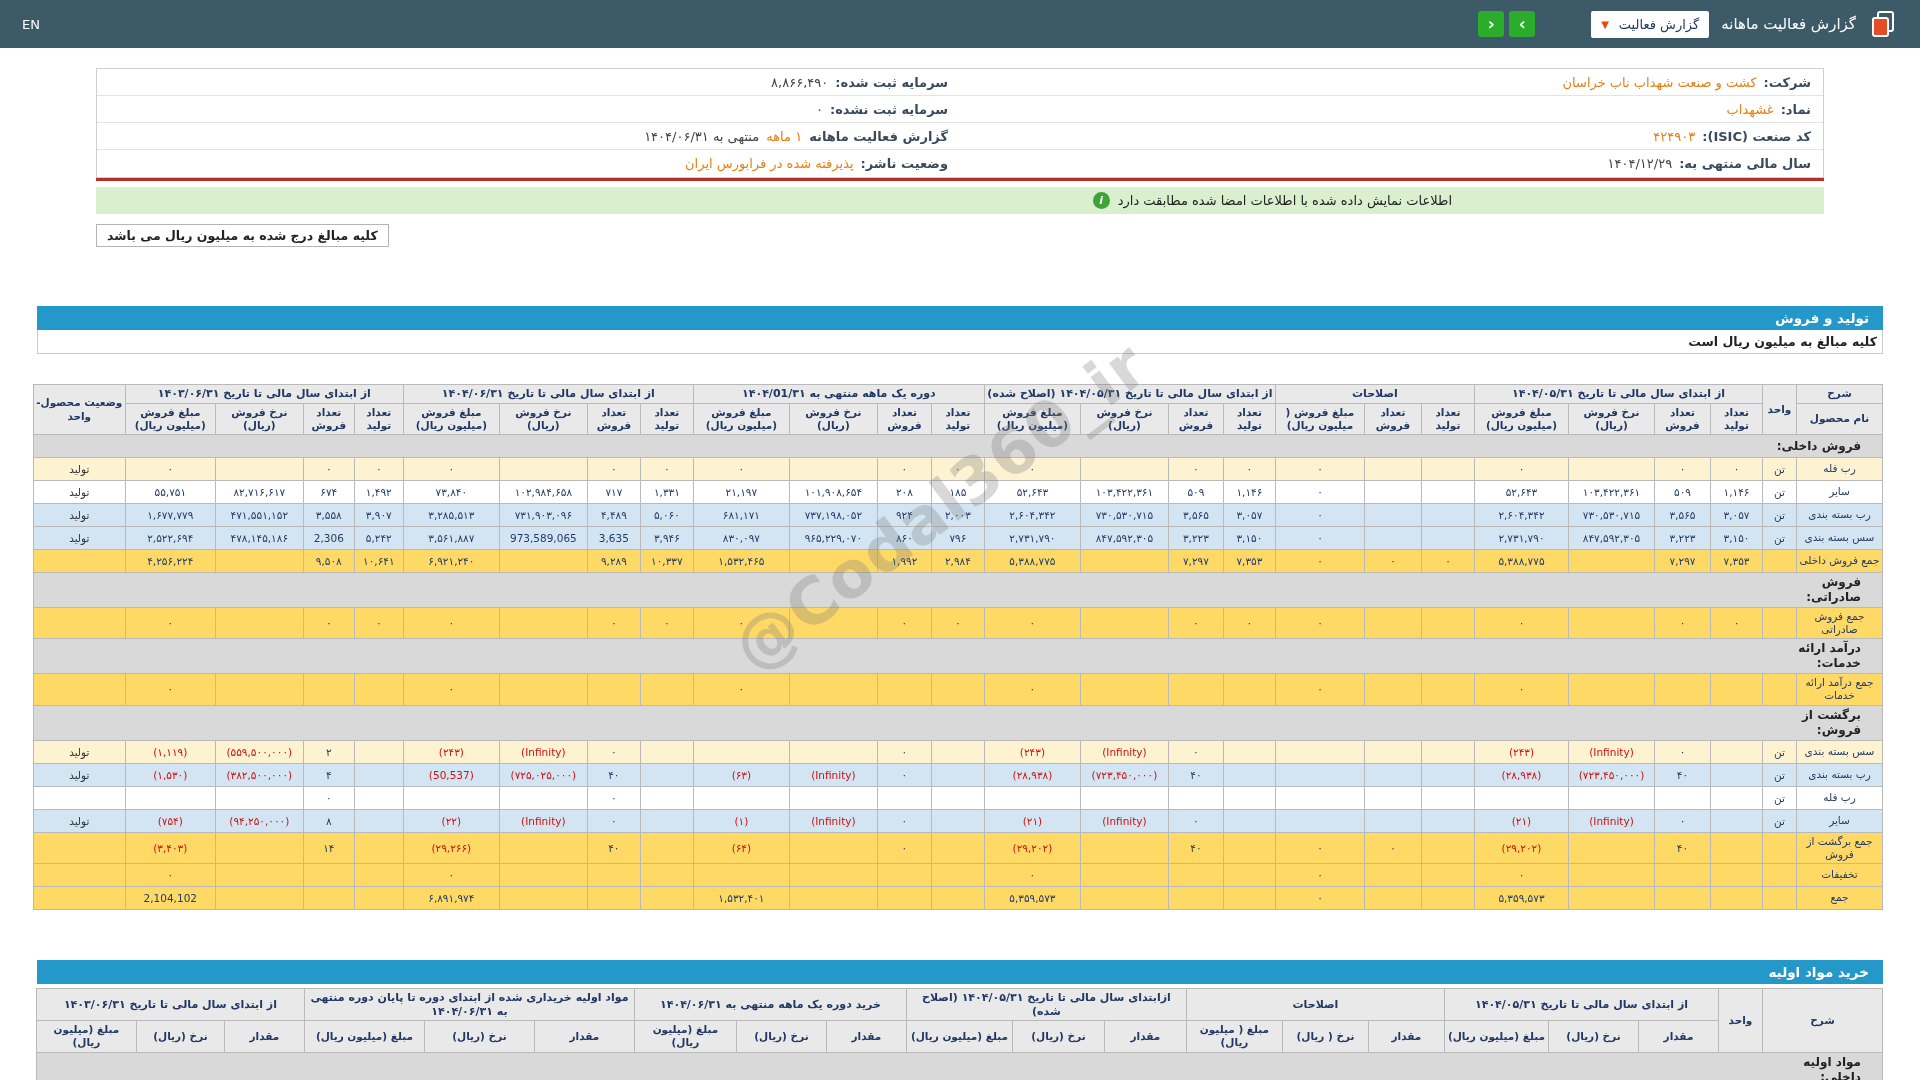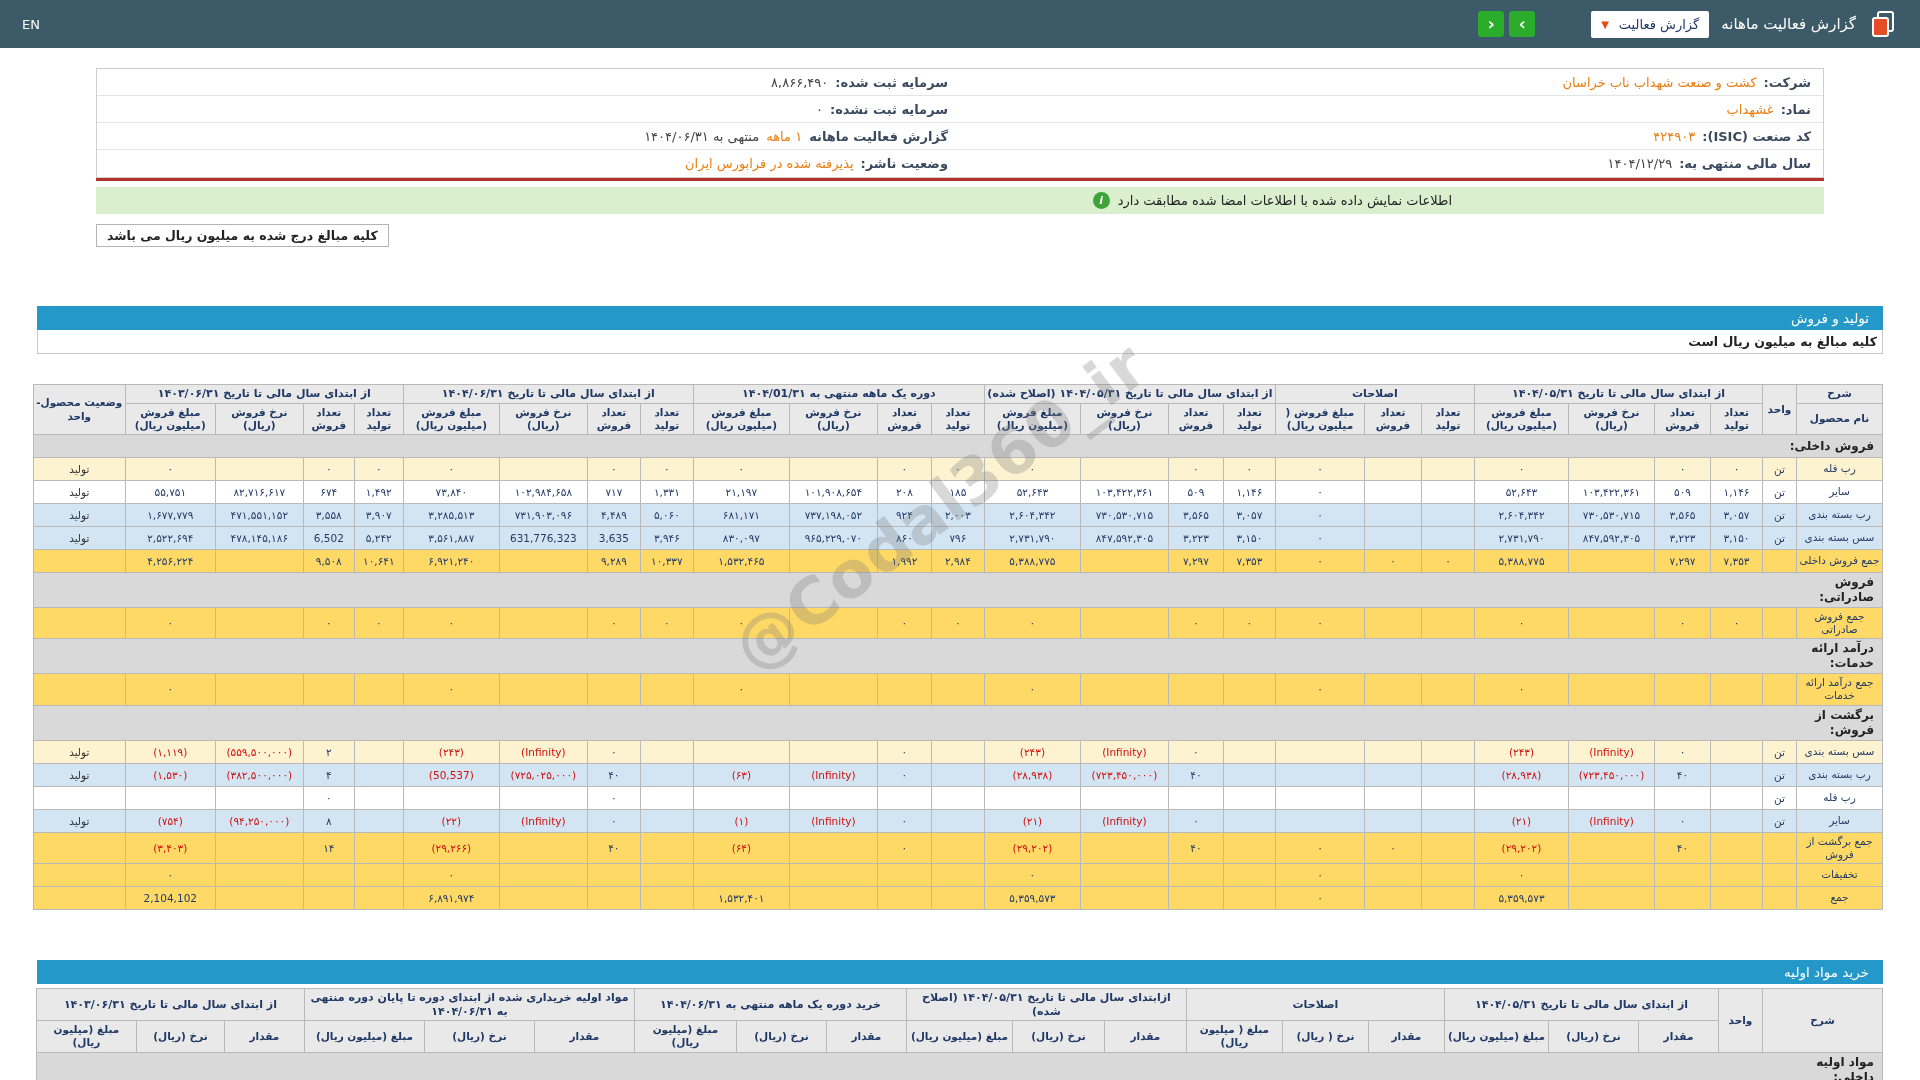--- a/index.html
+++ b/index.html
@@ -25,38 +25,38 @@
   .lbl{font-weight:bold;color:#3a4a5e;white-space:nowrap}
   .val{color:#444}
   .val.link{color:#e87e12}
   .red-line{margin:0 96px;height:3px;background:#b03228}
   .green-bar{margin:6px 96px 0;height:27px;background:#d9efce;display:flex;align-items:center;gap:8px;padding-right:372px;font-size:13px;color:#222}
   .info-icon{width:17px;height:17px;border-radius:50%;background:#3fa33b;color:#fff;font-size:11px;font-weight:bold;display:flex;align-items:center;justify-content:center;font-style:italic;flex:0 0 17px}
   .note-wrap{margin:10px 96px 4px;text-align:left}
   .note-box{display:inline-block;border:1px solid #b5b5b5;padding:3px 10px;font-size:12.5px;font-weight:bold;color:#222}
 
   
-  .section-bar{margin:59px 37px 0;background:#2498c8;color:#fff;font-weight:normal;font-size:13.5px;padding:4px 14px}
+  .section-bar{margin:59px 37px 0;background:#2498c8;color:#fff;font-weight:bold;font-size:13.5px;padding:4px 14px}
   .section-bar.second{margin-top:50px}
   .subtitle-row{margin:0 37px;border:1px solid #c9c9c9;border-top:none;padding:4px 5px;font-size:12.5px;font-weight:bold;color:#222;background:#fff}
 
   
   table.rpt{border-collapse:collapse;table-layout:fixed;margin:30px 37px 0;width:1846px}
   table.rpt.purchase{margin-top:4px}
   .rpt th{background:#e9e9e9;border:1px solid #b9b9b9;color:#1f3864;font-size:10.5px;font-weight:bold;padding:2px 2px;text-align:center;vertical-align:middle;line-height:1.25}
   .rpt th.grp{font-size:11px}
   .rpt td{border:1px solid #b9b9b9;font-size:10.5px;color:#233a66;text-align:center;vertical-align:middle;padding:2px 2px;height:23px;white-space:nowrap;overflow:hidden}
   .rpt td.name-cell{white-space:normal;line-height:1.25}
   .rpt td.neg{color:#cf1010}
   .rpt td.status-cell{color:#333}
   .rpt tr.bg-w td{background:#fff}
   .rpt tr.bg-b td{background:#d3e5f3}
   .rpt tr.bg-y td{background:#fdf3d1}
   .rpt tr.bg-s td{background:#ffd966}
-  .rpt td.sec-cell{background:#d9d9d9;text-align:right;padding-right:8px;white-space:normal}
+  .rpt td.sec-cell{background:#d9d9d9;text-align:right;padding-right:21px;white-space:normal}
   .sec-label{display:inline-block;max-width:96px;font-weight:bold;font-size:12px;color:#222;line-height:1.25;text-align:right}
 
   .watermark{position:absolute;top:470px;left:590px;width:700px;text-align:center;transform:rotate(-37deg);font-size:64px;font-weight:bold;color:rgba(125,125,125,.30);letter-spacing:1px;z-index:9;pointer-events:none;direction:ltr}
 </style>
 </head>
 <body>
 
 <div class="topbar">
   <span class="tb-icon">
     <svg width="28" height="28" viewBox="0 0 28 28">
@@ -302,24 +302,24 @@
         <td>۳,۱۵۰</td>
         <td>۳,۲۲۳</td>
         <td>۸۴۷,۵۹۲,۳۰۵</td>
         <td>۲,۷۳۱,۷۹۰</td>
         <td>۷۹۶</td>
         <td>۸۶۰</td>
         <td>۹۶۵,۲۲۹,۰۷۰</td>
         <td>۸۳۰,۰۹۷</td>
         <td>۳,۹۴۶</td>
         <td>3,635</td>
-        <td>631,776,323</td>
+        <td>973,589,065</td>
         <td>۳,۵۶۱,۸۸۷</td>
         <td>۵,۲۴۲</td>
-        <td>6,502</td>
+        <td>2,306</td>
         <td>۴۷۸,۱۴۵,۱۸۶</td>
         <td>۲,۵۲۲,۶۹۴</td>
         <td class="status-cell">تولید</td>
       </tr>
       <tr class="bg-s">
         <td class="name-cell">جمع فروش داخلی</td>
         <td></td>
         <td>۷,۳۵۳</td>
         <td>۷,۲۹۷</td>
         <td></td>

